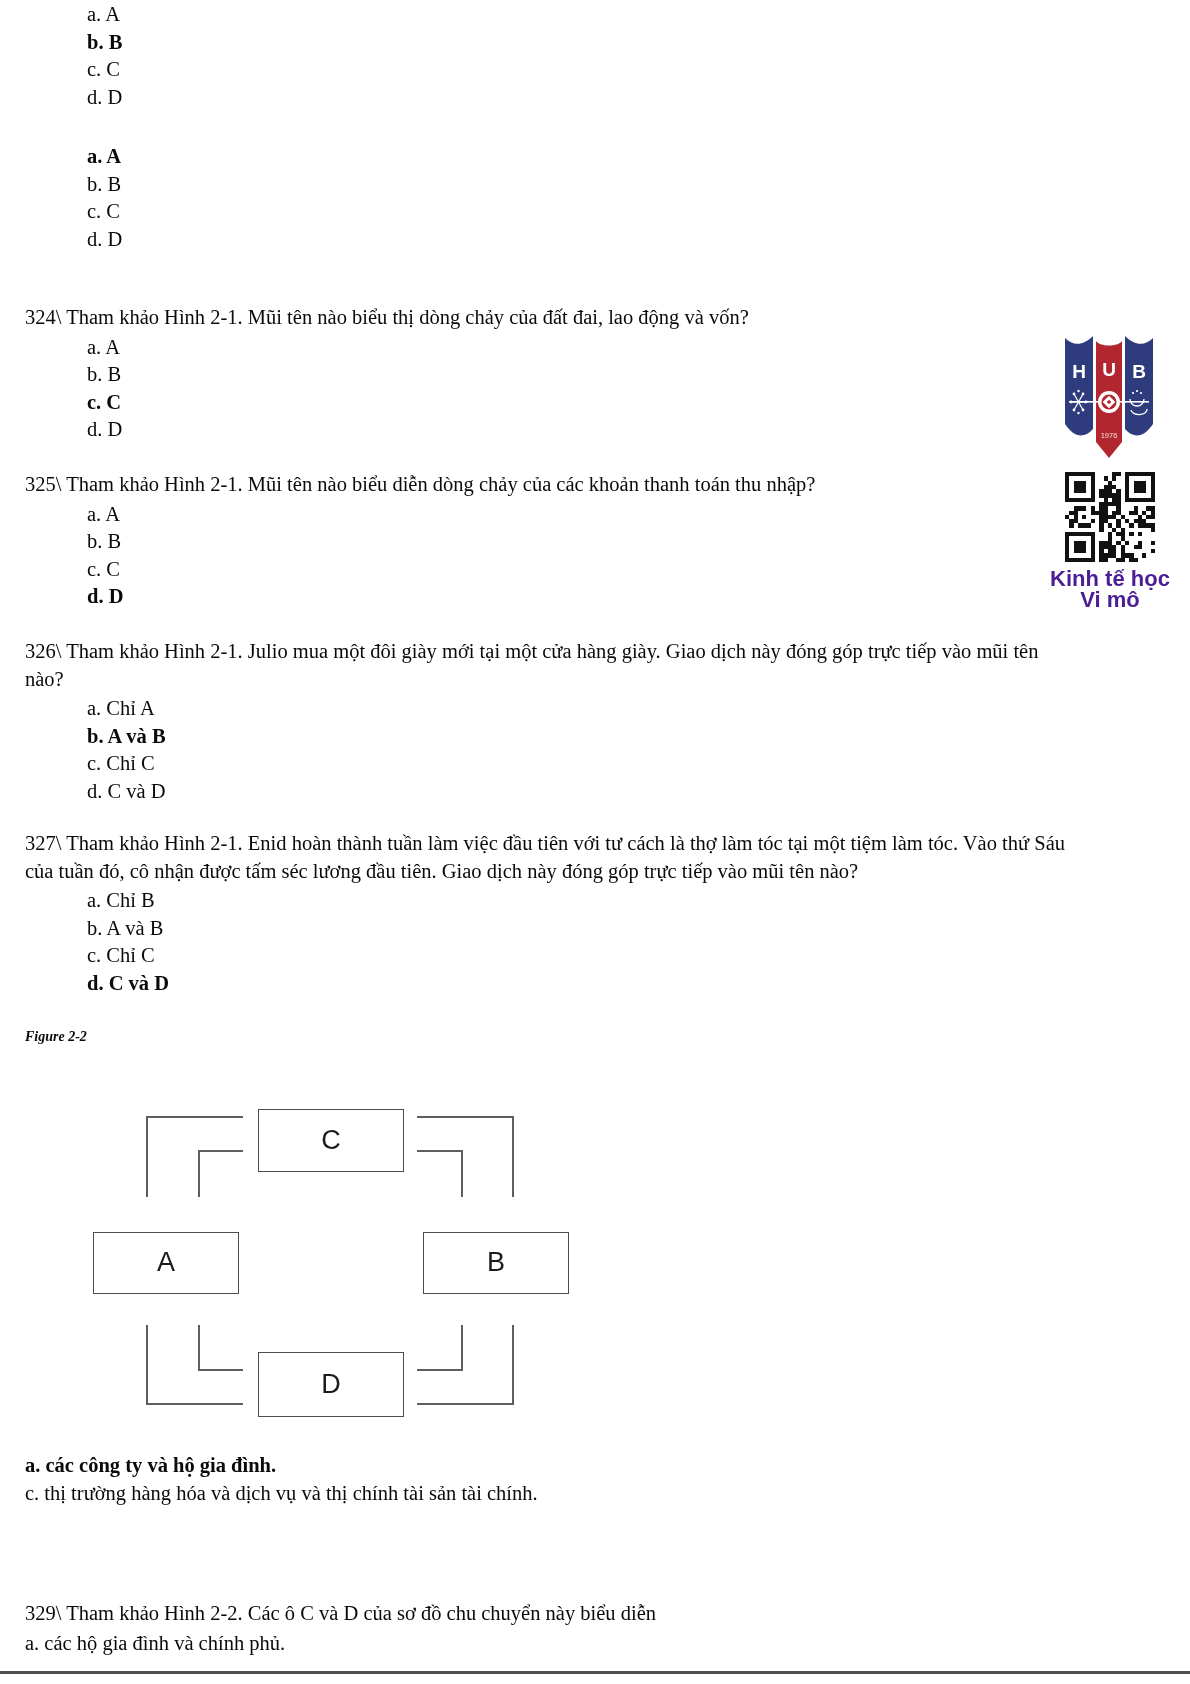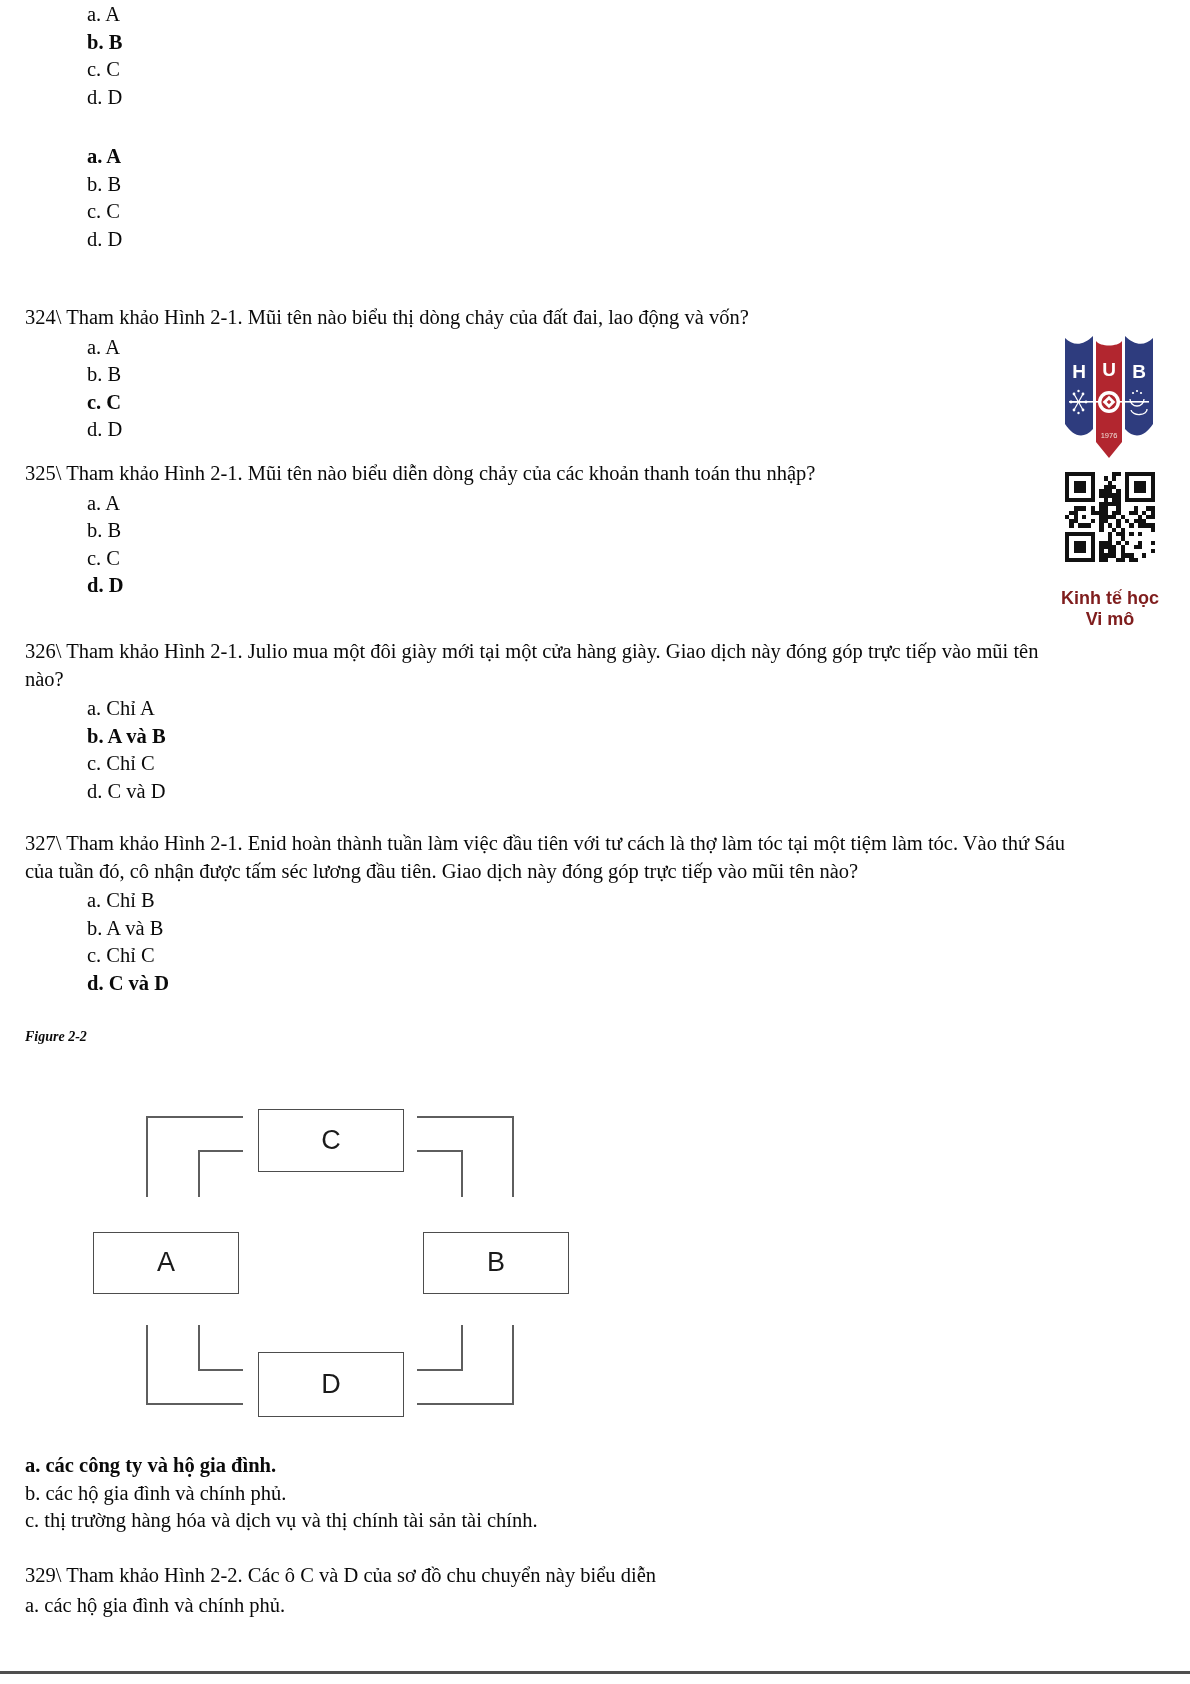--- a/index.html
+++ b/index.html
@@ -28,22 +28,22 @@
   .box-b{left:423px;top:177px;width:144px;height:60px;}
   .box-d{left:258px;top:297px;width:144px;height:63px;}
   .hl{position:absolute;height:2px;background:#5e5e5e;}
   .vl{position:absolute;width:2px;background:#5e5e5e;}
 
   
   .logo{position:absolute;left:1063px;top:330px;width:92px;height:134px;}
   .qr{position:absolute;left:1065px;top:472px;width:90px;height:90px;}
   .captions{
     position:absolute;left:1040px;top:568px;width:140px;text-align:center;
-    color:#7f1d1d;font-family:"Liberation Sans","DejaVu Sans",sans-serif;
-    font-weight:700;font-size:18px;line-height:21px;margin-top:20px;
+    color:#4c1d95;font-family:"Liberation Sans","DejaVu Sans",sans-serif;
+    font-weight:700;font-size:22px;line-height:21px;
   }
   .bottom-line{position:absolute;left:0;top:1671px;width:1190px;height:3px;background:#4f4f4f;}
 </style>
 </head>
 <body>
 
 <div class="page">
 
   <div class="block" style="top:1px">
     <div class="opts" style="margin-top:0">
@@ -66,21 +66,21 @@
   <div class="block" style="top:304px">
     <div class="qtext">324\ Tham khảo Hình 2-1. Mũi tên nào biểu thị dòng chảy của đất đai, lao động và vốn?</div>
     <div class="opts">
       <div class="opt">a. A</div>
       <div class="opt">b. B</div>
       <div class="opt bold">c. C</div>
       <div class="opt">d. D</div>
     </div>
   </div>
 
-  <div class="block" style="top:460px">
+  <div class="block" style="top:471px">
     <div class="qtext">325\ Tham khảo Hình 2-1. Mũi tên nào biểu diễn dòng chảy của các khoản thanh toán thu nhập?</div>
     <div class="opts">
       <div class="opt">a. A</div>
       <div class="opt">b. B</div>
       <div class="opt">c. C</div>
       <div class="opt bold">d. D</div>
     </div>
   </div>
 
   <div class="block" style="top:638px">
@@ -129,26 +129,25 @@
 
     <div class="dbox box-c">C</div>
     <div class="dbox box-a">A</div>
     <div class="dbox box-b">B</div>
     <div class="dbox box-d">D</div>
   </div>
 
   <div class="block" style="top:1450px">
     <div class="opts" style="padding-left:0">
       <div class="opt bold">a. các công ty và hộ gia đình.</div>
-      <div class="opt">b. các hộ gia đình và chính phủ.</div>
       <div class="opt">c. thị trường hàng hóa và dịch vụ và thị chính tài sản tài chính.</div>
     </div>
   </div>
 
-  <div class="block" style="top:1562px">
+  <div class="block" style="top:1600px">
     <div class="qtext">329\ Tham khảo Hình 2-2. Các ô C và D của sơ đồ chu chuyển này biểu diễn</div>
     <div class="opts" style="padding-left:0">
       <div class="opt">a. các hộ gia đình và chính phủ.</div>
     </div>
   </div>
 
   <div class="logo">
     <svg width="92" height="134" viewBox="0 0 92 134" xmlns="http://www.w3.org/2000/svg">
 
       <path d="M2,8 C10,16 20,16 30,6 L30,99 C20,110 10,106 2,94 Z" fill="#2e3c7e"></path>

